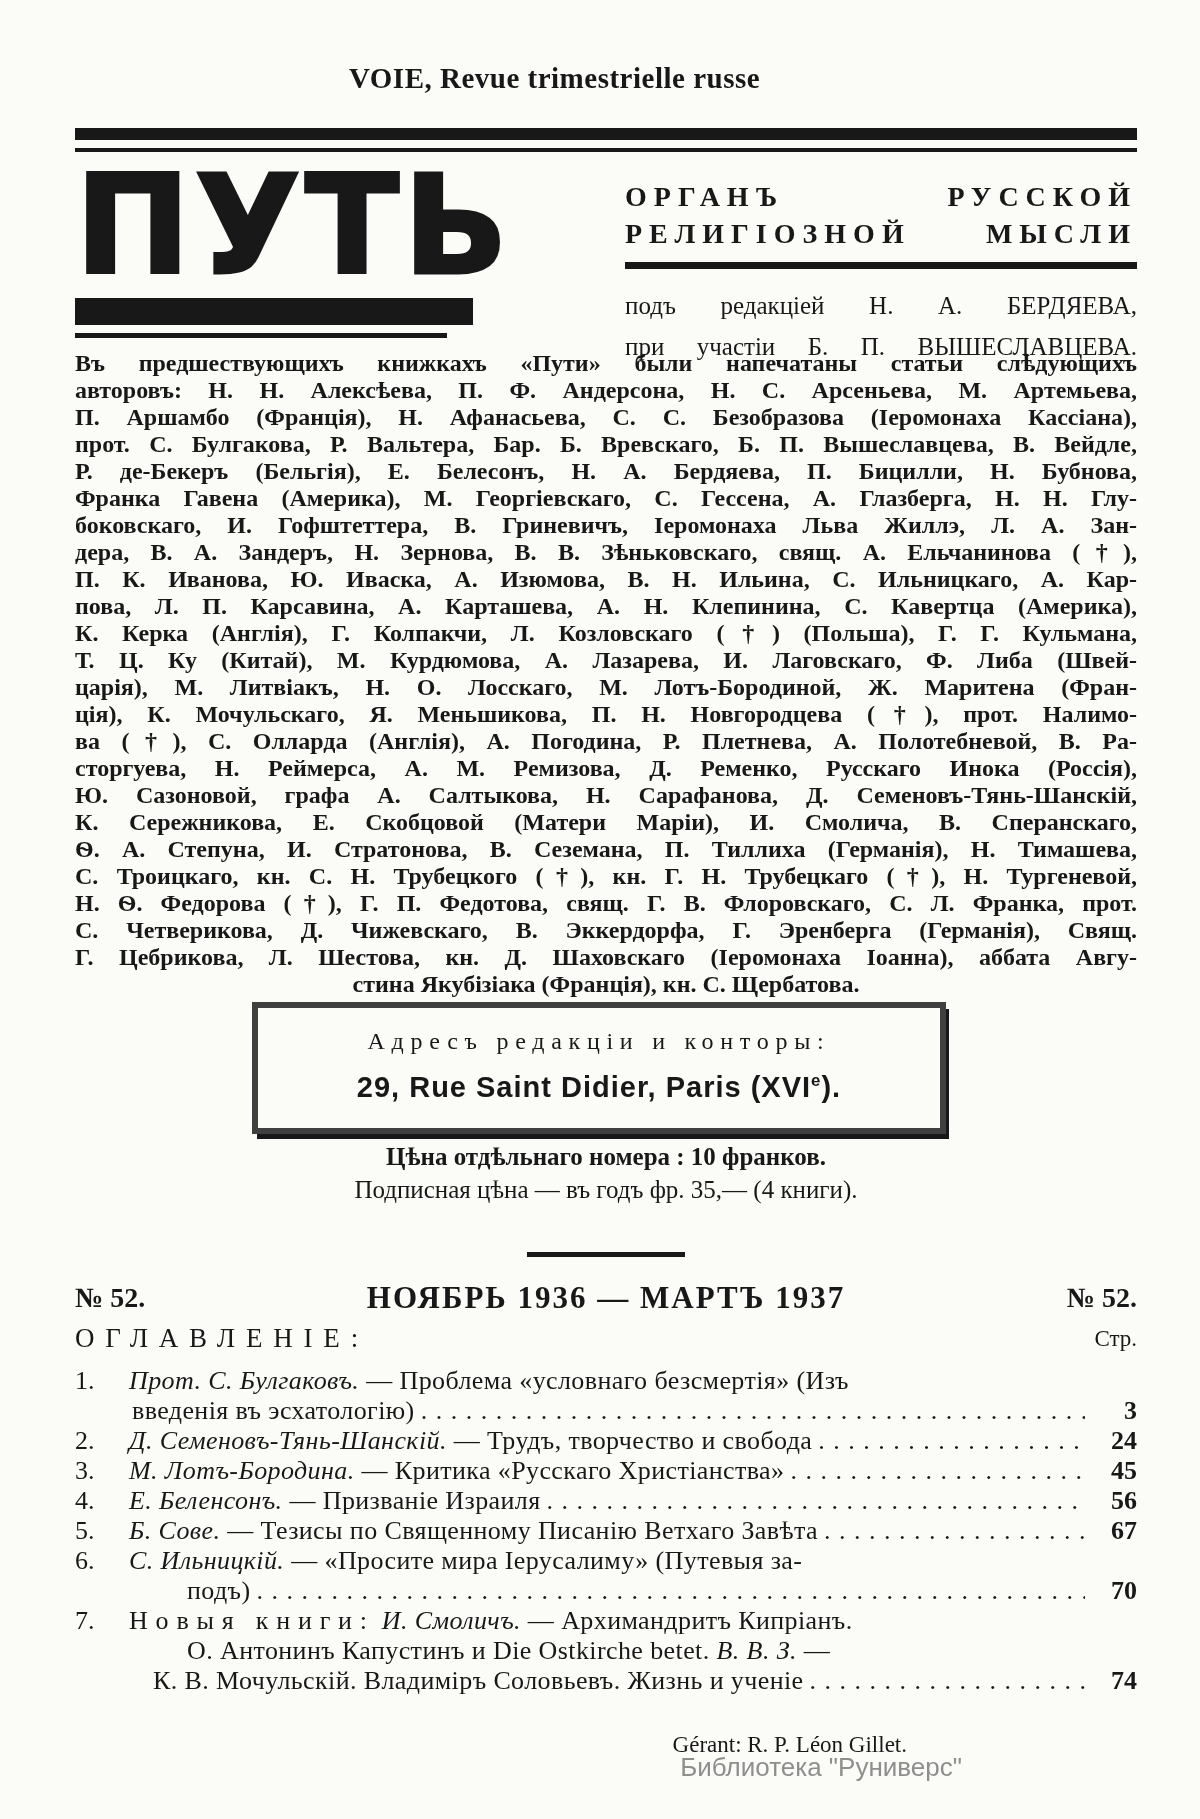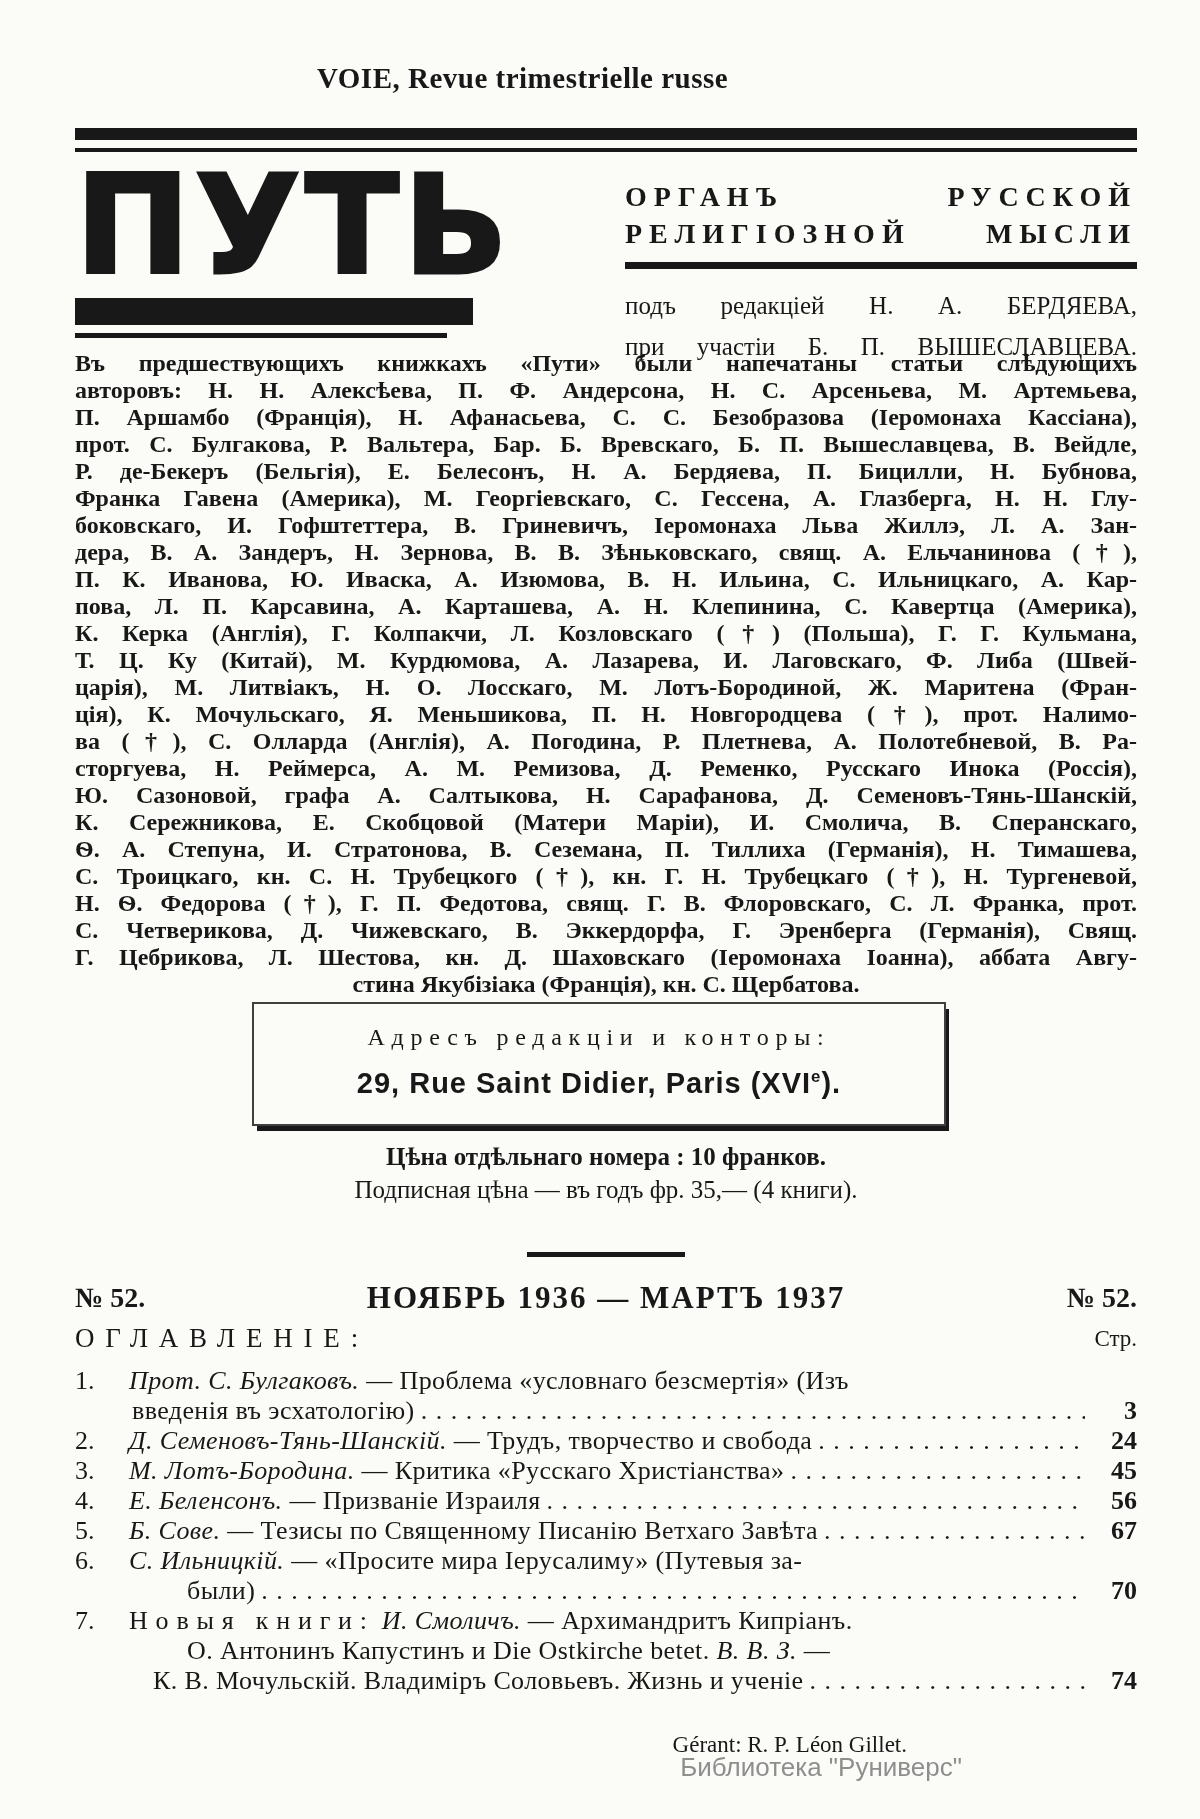--- a/index.html
+++ b/index.html
@@ -1,21 +1,21 @@
 <!DOCTYPE html>
 <html><head>
 <meta charset="utf-8">
 <style>
   html,body{margin:0;padding:0;background:#e8e8e4;}
   .page{position:relative;width:1200px;height:1819px;margin:0 auto;background:#fbfcf7;
         color:#181818;font-family:"Liberation Serif",serif;overflow:hidden;}
 
   
   .voie{position:absolute;top:62px;left:0;width:1045px;text-align:center;
-        font-size:29px;font-weight:bold;letter-spacing:0.5px;}
+        font-size:29px;font-weight:bold;letter-spacing:0.5px;padding-left:32px;}
   .rule-top-thick{position:absolute;top:128px;left:75px;width:1062px;height:12px;background:#181818;}
   .rule-top-thin{position:absolute;top:148px;left:75px;width:1062px;height:4px;background:#181818;}
 
   
   .masthead{position:absolute;top:166px;left:75px;width:1062px;display:flex;justify-content:space-between;}
   .logo-block{width:470px;}
   .logo-text{font-family:"DejaVu Sans",sans-serif;font-weight:bold;font-size:138px;line-height:120px;
              letter-spacing:4px;-webkit-text-stroke:3px #181818;white-space:nowrap;}
   .logo-bar-thick{margin-top:12px;width:398px;height:27px;background:#181818;}
   .logo-bar-thin{margin-top:8px;width:372px;height:5px;background:#181818;}
@@ -25,21 +25,21 @@
   .organ-rule{margin-top:10px;height:7px;background:#181818;}
   .editor-lines{margin-top:16px;}
   .editor-line{font-size:25px;line-height:41px;text-align:justify;text-align-last:justify;}
 
   
   .authors{position:absolute;top:350px;left:75px;width:1062px;font-size:24px;font-weight:bold;line-height:27px;}
   .authors > div{text-align:justify;text-align-last:justify;}
   .authors > div.line-center{text-align:center;text-align-last:center;}
 
   
-  .address-box{position:absolute;top:1002px;left:252px;width:694px;border:2px solid #404040;
+  .address-box{position:absolute;top:1002px;left:252px;width:694px;border:6px solid #404040;
                box-shadow:4px 6px 0 -1px #181818;padding:20px 8px 24px;text-align:center;box-sizing:border-box;}
   .address-label{font-size:24px;letter-spacing:0.28em;}
   .address-value{margin-top:16px;font-family:"Liberation Sans",sans-serif;font-weight:bold;
                  font-size:29px;letter-spacing:1px;}
   .address-value sup{font-size:0.58em;}
 
   
   .prices{position:absolute;top:1140px;left:75px;width:1062px;text-align:center;line-height:33px;}
   .price-main{font-size:25px;font-weight:bold;}
   .price-line{font-size:25px;}
@@ -185,21 +185,21 @@
         <span class="toc-leader">. . . . . . . . . . . . . . . . . . . . . . . . . . . . . . . . . . . . . . . . . . . . . . . . . . . . . . . . . . . . . . . . . . . . . . . .</span>
         <span class="toc-page">67</span>
       </div>
       <div class="toc-line">
         <span class="toc-num">6.</span>
         <span class="toc-text"><span class="it">С. Ильницкій.</span><span> — «Просите мира Іерусалиму» (Путевыя за-</span></span>
         <span class="toc-fill"></span>
       </div>
       <div class="toc-line">
         <span class="toc-indent" style="width: 112px;"></span>
-        <span class="toc-text"><span>были) </span></span>
+        <span class="toc-text"><span>подъ) </span></span>
         <span class="toc-leader">. . . . . . . . . . . . . . . . . . . . . . . . . . . . . . . . . . . . . . . . . . . . . . . . . . . . . . . . . . . . . . . . . . . . . . . .</span>
         <span class="toc-page">70</span>
       </div>
       <div class="toc-line">
         <span class="toc-num">7.</span>
         <span class="toc-text"><span class="lsp">Новыя книги:</span><span> </span><span class="it">И. Смоличъ.</span><span> — Архимандритъ Кипріанъ.</span></span>
         <span class="toc-fill"></span>
       </div>
       <div class="toc-line">
         <span class="toc-indent" style="width: 112px;"></span>

